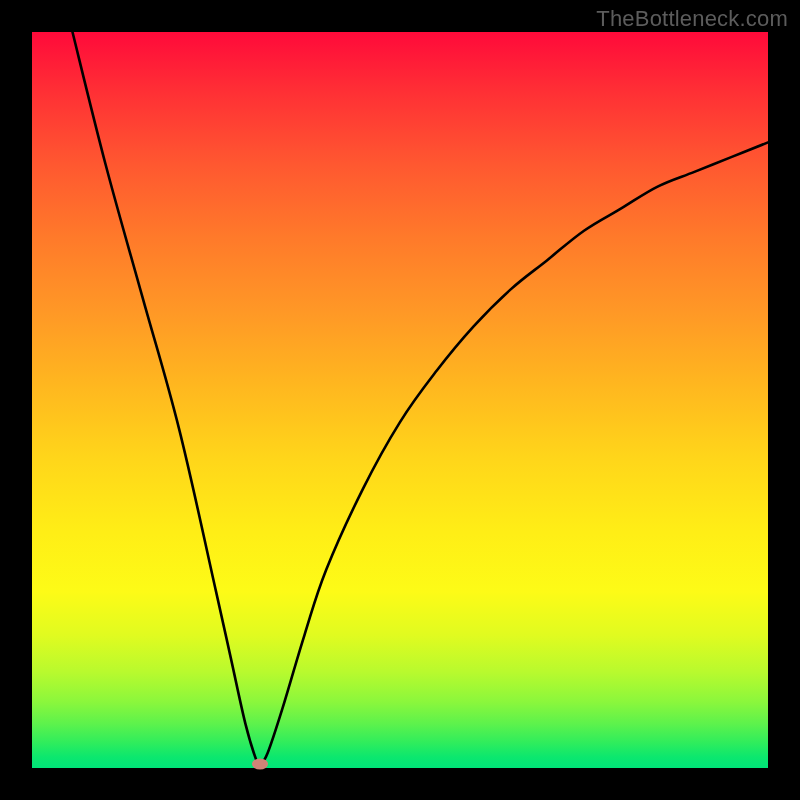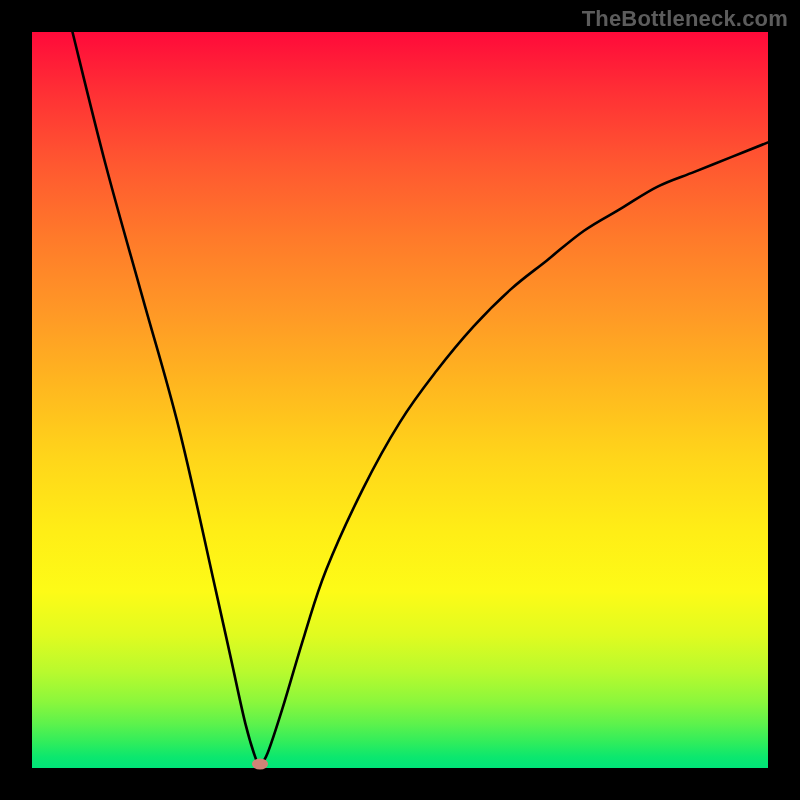--- a/index.html
+++ b/index.html
@@ -35,21 +35,21 @@
       #30ed5c 96.5%,
       #0ce76e 98.5%,
       #00e479 100%
     );
   }
   .watermark {
     position: absolute;
     top: 6px;
     right: 12px;
     font-size: 22px;
-    font-weight: 700;
+    font-weight: 400;
     color: #5c5c5c;
     letter-spacing: 0.2px;
     user-select: none;
     margin-left: 17px;
   }
   svg.curve {
     position: absolute;
     left: 0;
     top: 0;
     width: 736px;

